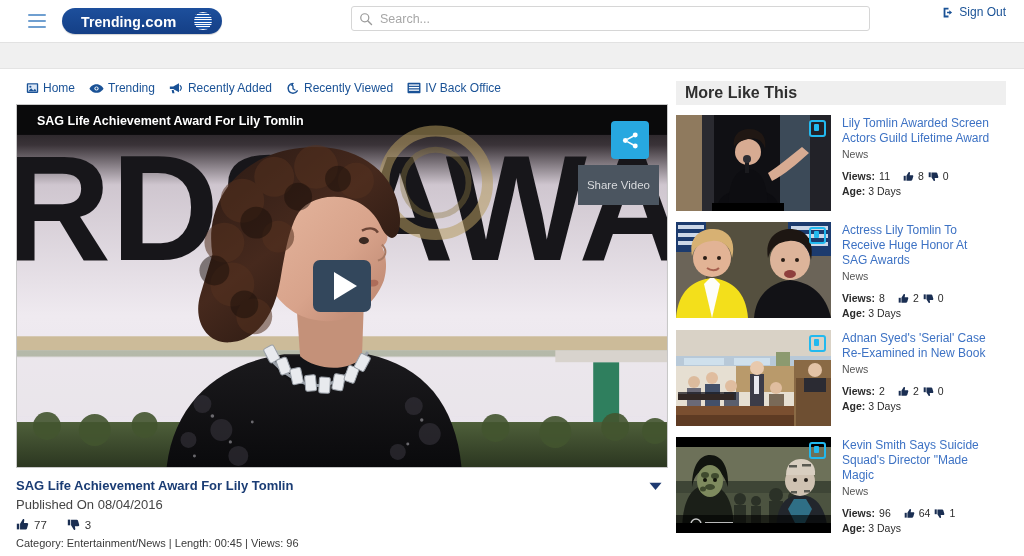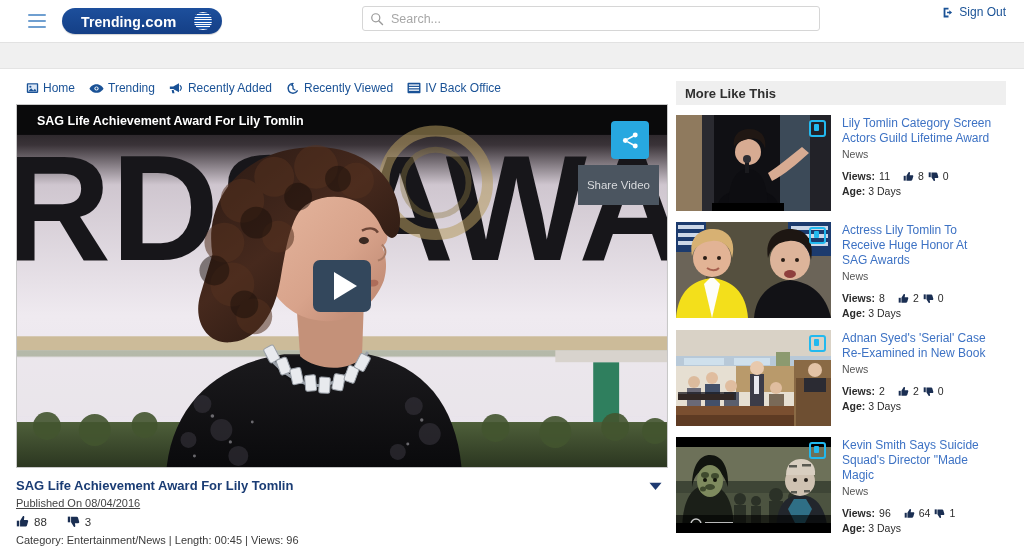--- a/index.html
+++ b/index.html
@@ -76,23 +76,23 @@
     border-radius: 50%;
     background: repeating-linear-gradient(
         #ffffff 0px, #ffffff 1px,
         #1f5bb0 1px, #1f5bb0 2.4px);
     border: 1px solid #17418a;
     box-sizing: border-box;
   }
 
   .search-wrap {
     position: absolute;
-    left: 362px;
+    left: 351px;
     top: 6px;
-    width: 458px;
+    width: 519px;
     height: 25px;
   }
   .search-box {
     width: 100%;
     height: 100%;
     box-sizing: border-box;
     border: 1px solid #d6d6d6;
     border-radius: 3px;
     background: #fff;
     display: flex;
@@ -222,42 +222,42 @@
     margin-left: 16px;
     width: 652px;
     position: relative;
     padding-top: 10px;
   }
   .meta-title {
     color: #1a3c74;
     font-weight: bold;
     font-size: 13px;
   }
-  .meta-pub { color: #444; font-size: 11px; margin-top: 4px; text-decoration: underline; }
+  .meta-pub { color: #444; font-size: 13px; margin-top: 4px; }
   .meta-votes {
     display: flex; align-items: center; gap: 5px;
     margin-top: 6px; font-size: 11.5px; color: #333;
   }
   .meta-votes .sp { display: inline-block; width: 10px; }
   .meta-cat { color: #3a3a3a; font-size: 11px; margin-top: 6px; }
   .meta-caret {
     position: absolute;
     right: 6px; top: 12px;
     cursor: pointer;
   }
 
   
   .mlt-header {
     background: #efefef;
     height: 24px;
     display: flex;
     align-items: center;
     padding-left: 9px;
     font-weight: bold;
-    font-size: 13px;
+    font-size: 16px;
     color: #2f2f2f;
     margin-top: 12px;
   }
   .mlt-list { margin-top: 10px; }
   .mlt-item {
     display: flex;
     gap: 11px;
     margin-bottom: 11px;
     cursor: pointer;
   }
@@ -550,21 +550,21 @@
 
     <div class="meta">
       <div class="meta-title">SAG Life Achievement Award For Lily Tomlin</div>
       <div class="meta-pub">Published On 08/04/2016</div>
 
       <div class="meta-votes">
         <svg width="13" height="13" viewBox="0 0 16 16">
           <path d="M1 7h3v7H1z" fill="#1a2e52"></path>
           <path d="M5 7l3.4-5.6c1 -.4 2 .3 1.8 1.5L9.7 6h4c1 0 1.6.9 1.3 1.8l-1.5 5C13.3 13.5 12.7 14 12 14H5z" fill="#1a2e52"></path>
         </svg>
-        <span>88</span>
+        <span>77</span>
         <span class="sp"></span>
         <svg width="13" height="13" viewBox="0 0 16 16">
           <path d="M1 2h3v7H1z" fill="#1a2e52"></path>
           <path d="M5 9l3.4 5.6c1 .4 2-.3 1.8-1.5L9.7 10h4c1 0 1.6-.9 1.3-1.8l-1.5-5C13.3 2.5 12.7 2 12 2H5z" fill="#1a2e52"></path>
         </svg>
         <span>3</span>
       </div>
 
       <div class="meta-cat">Category: Entertainment/News | Length: 00:45 | Views: 96</div>
 
@@ -596,21 +596,21 @@
             <circle cx="72" cy="37" r="13" fill="#d7ab92"></circle>
             <path d="M58 32 C56 20 64 14 73 14 C84 14 91 21 89 34 C87 25 80 22 72 24 C65 26 60 28 58 32z" fill="#201713"></path>
             <rect x="69" y="44" width="4" height="14" fill="#1a1a1e"></rect>
             <circle cx="71" cy="44" r="4" fill="#2e2e34"></circle>
             <path d="M92 58 C104 50 116 40 126 32 L133 38 C122 48 108 60 96 66z" fill="#d7ab92"></path>
             <rect x="36" y="88" width="72" height="8" fill="#000"></rect>
           </svg>
           <span class="thumb-badge"></span>
         </div>
         <div class="mlt-info">
-          <div class="mlt-title">Lily Tomlin Category Screen Actors Guild Lifetime Award</div>
+          <div class="mlt-title">Lily Tomlin Awarded Screen Actors Guild Lifetime Award</div>
           <div class="mlt-cat">News</div>
           <div class="mlt-stats">
             <b>Views:</b>
             <span>11</span>
             <span class="sp6"></span>
             <svg width="11" height="11" viewBox="0 0 16 16">
               <path d="M1 7h3v7H1z" fill="#1a2e52"></path>
               <path d="M5 7l3.4-5.6c1 -.4 2 .3 1.8 1.5L9.7 6h4c1 0 1.6.9 1.3 1.8l-1.5 5C13.3 13.5 12.7 14 12 14H5z" fill="#1a2e52"></path>
             </svg>
             <span>8</span>

